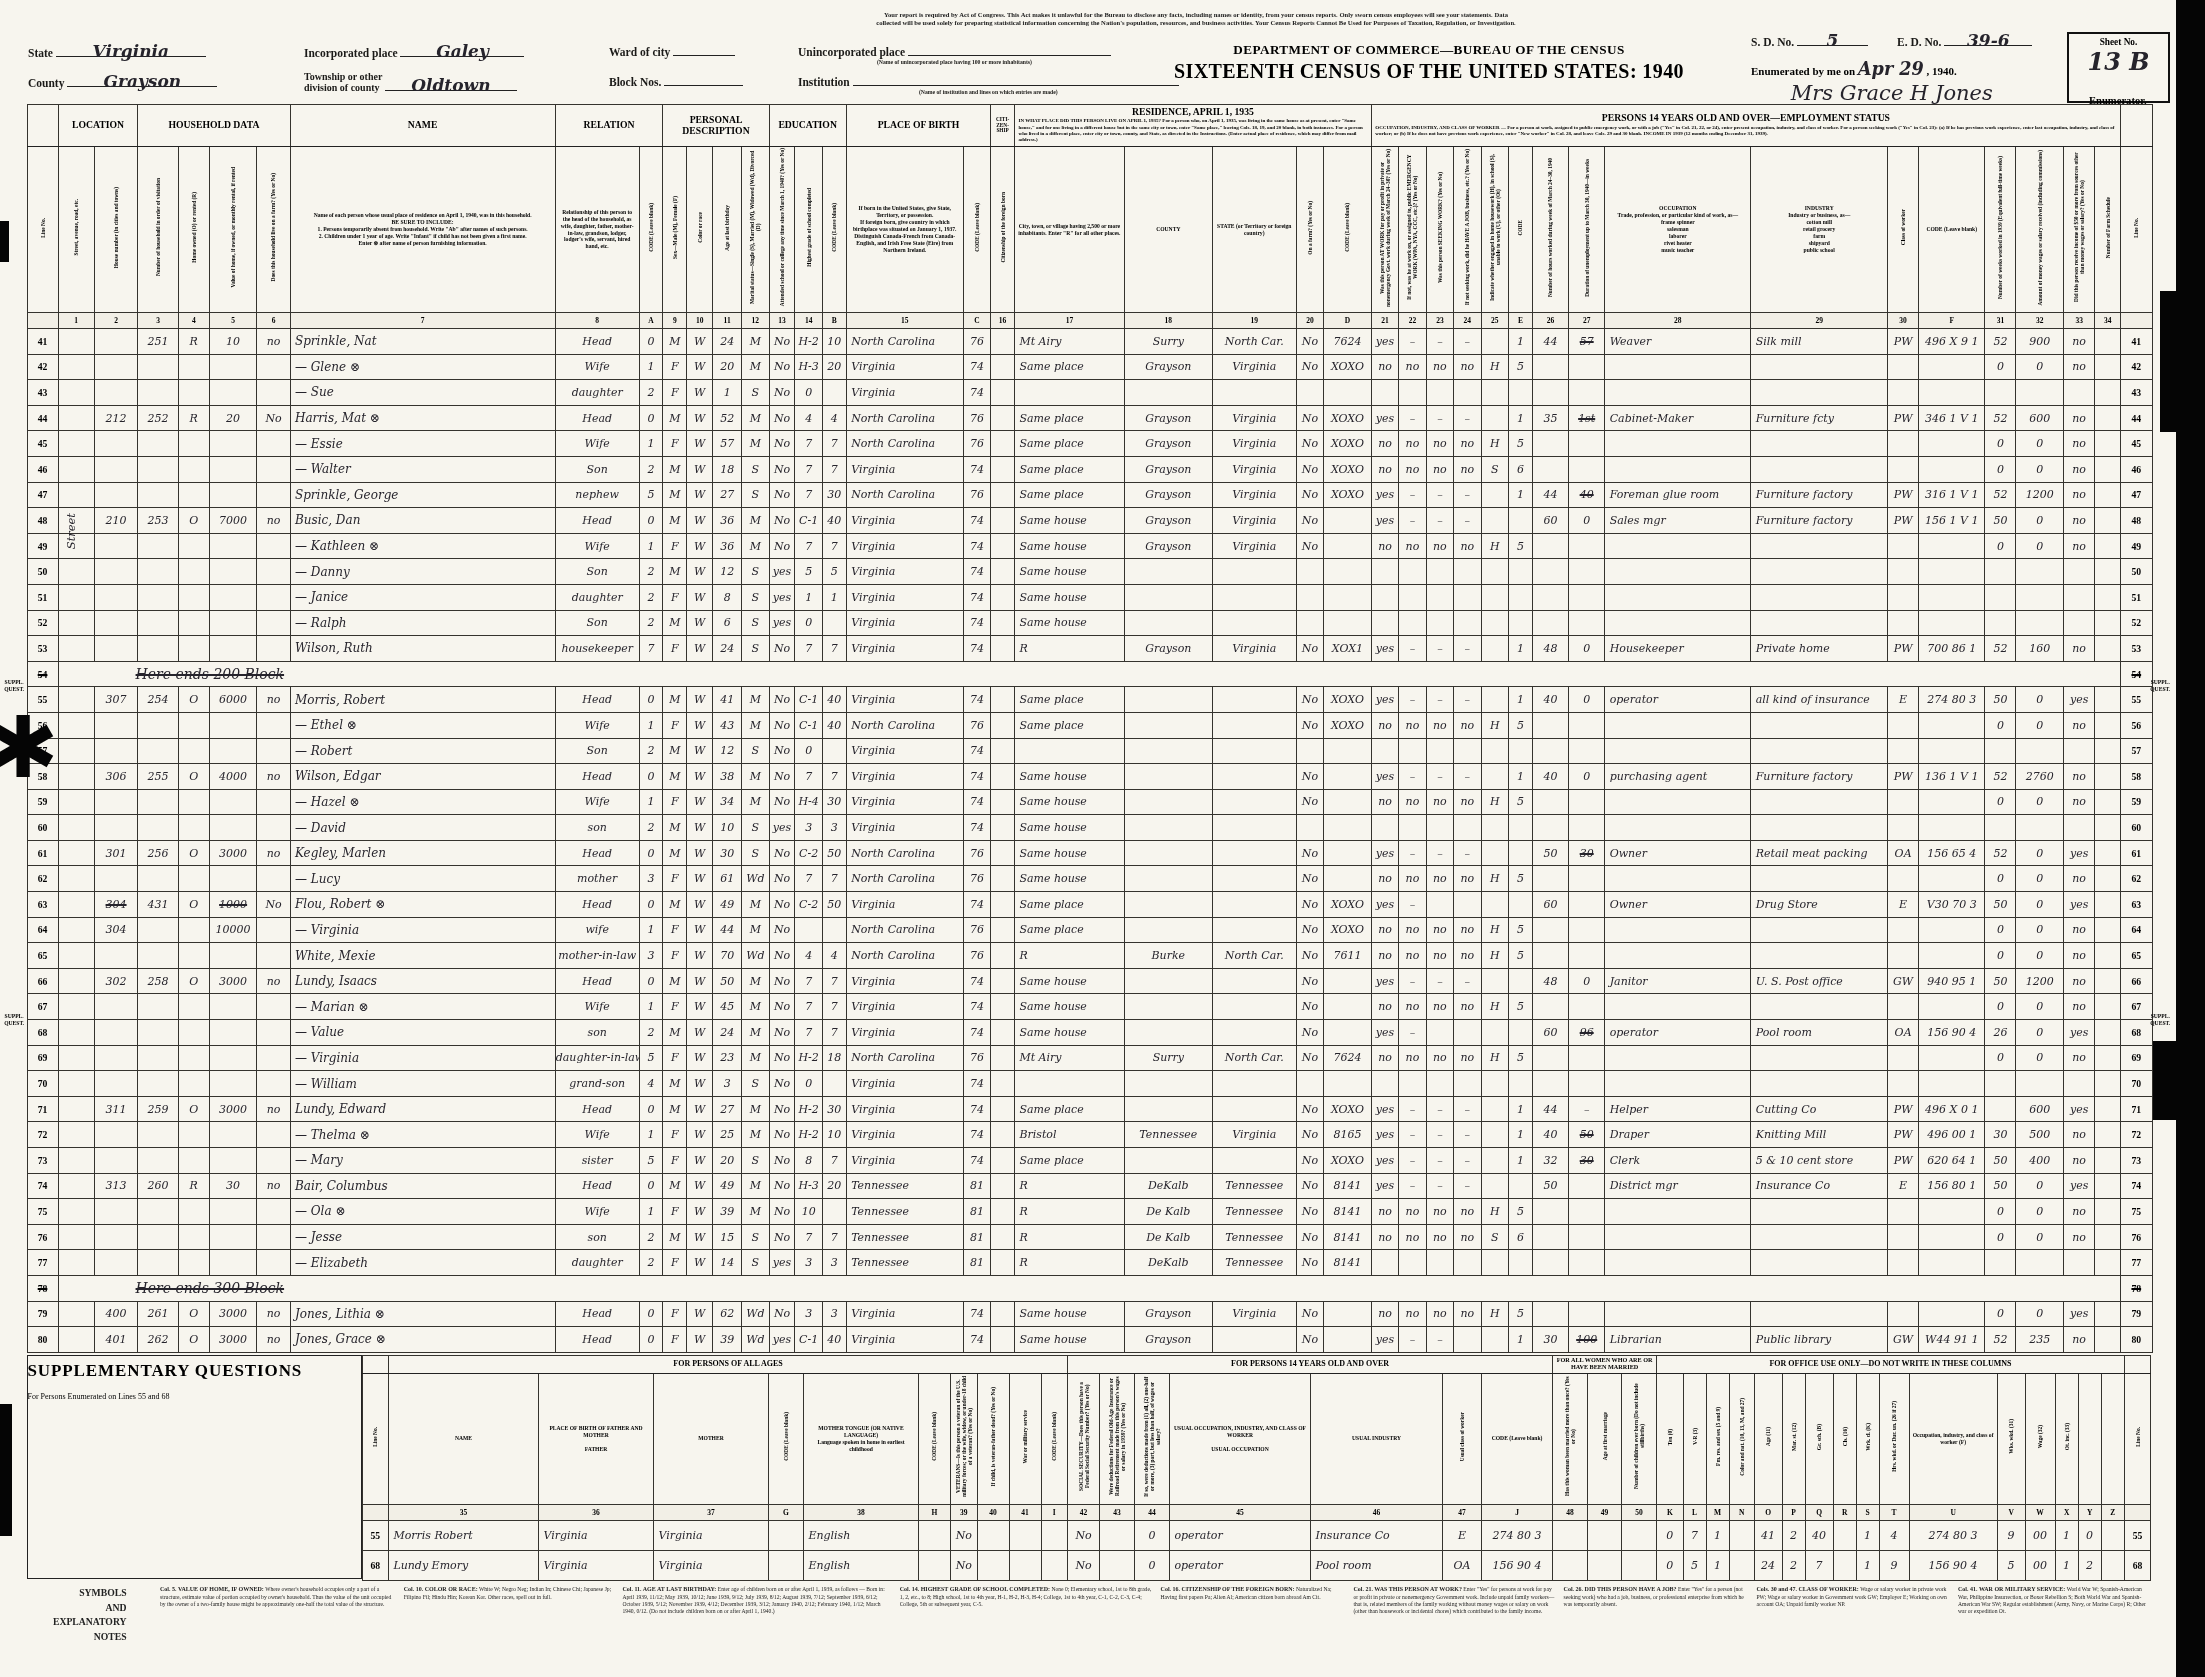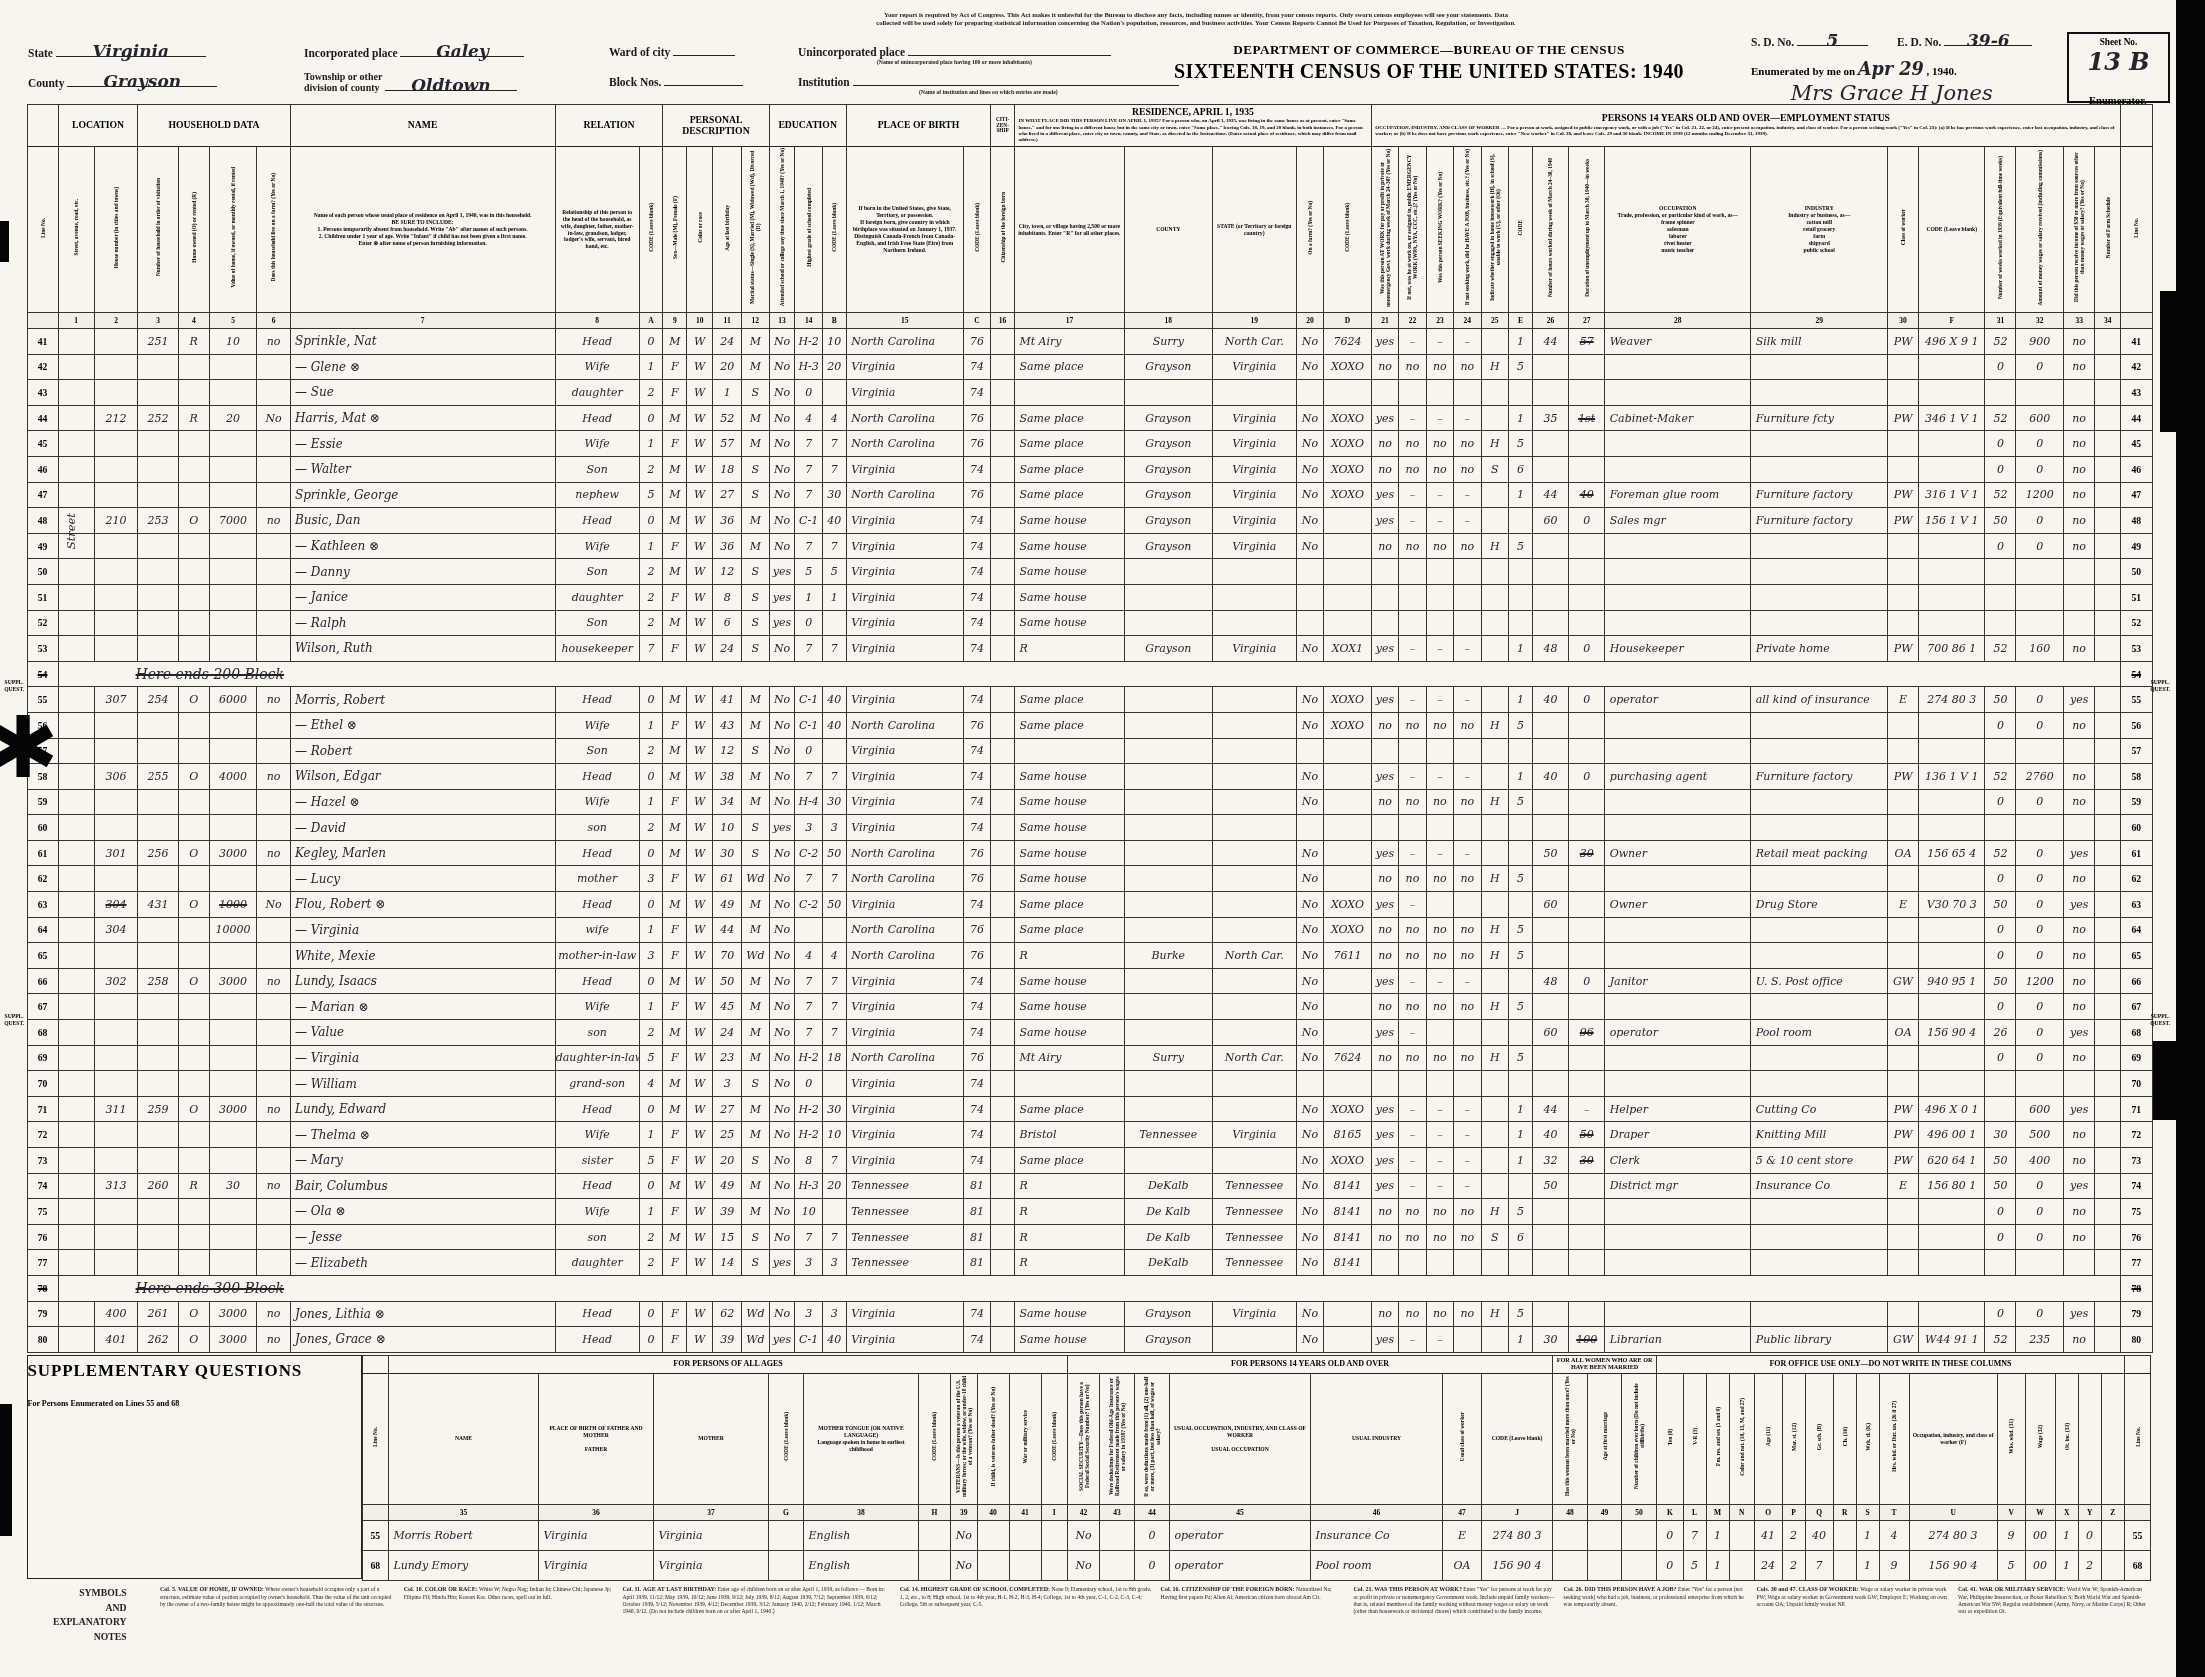--- a/index.html
+++ b/index.html
@@ -38,21 +38,21 @@
   td.ln,th.ln{font-family:"Liberation Serif",serif;font-style:normal;font-weight:bold;font-size:9.7px;text-align:center;}
   td.tl{text-align:left;padding-left:4.4px;}
   td.nm{font-size:12px;}
   td.srel{position:relative;overflow:visible;}
   .vstreet{position:absolute;top:5.3px;left:5.3px;writing-mode:vertical-rl;transform:rotate(180deg);font-size:11.5px;white-space:nowrap;z-index:6;}
   td.notecell{text-align:left;padding-left:77px;font-size:14px;overflow:visible;}
   
   .supwrap{position:absolute;left:26.5px;top:1355px;width:2126px;height:224px;display:flex;}
   .supbox{width:335px;border:1.8px solid #222;border-right:1.3px solid #222;box-sizing:border-box;text-align:left;}
   .supbox .t1{font-size:17px;font-weight:bold;letter-spacing:0.9px;margin-top:5.3px;}
-  .supbox .t2{font-size:8px;font-weight:bold;margin-top:18px;}
+  .supbox .t2{font-size:8px;font-weight:normal;margin-top:11px;}
   #supp tbody tr{height:30px;}
   #supp .drow{height:131px;}
   #supp .vtxt{max-height:125px;}
   
   .foot{position:absolute;left:26.5px;top:1586px;width:2126px;display:flex;gap:7px;}
   .fblock{font-size:5.6px;line-height:1.3;color:#222;}
   .fblock .ft{font-weight:bold;font-size:6px;}
   .fsym{display:flex;align-items:center;justify-content:center;text-align:right;font-weight:bold;font-size:9.7px;line-height:1.5;}
   
   .band{position:absolute;background:#050505;}

